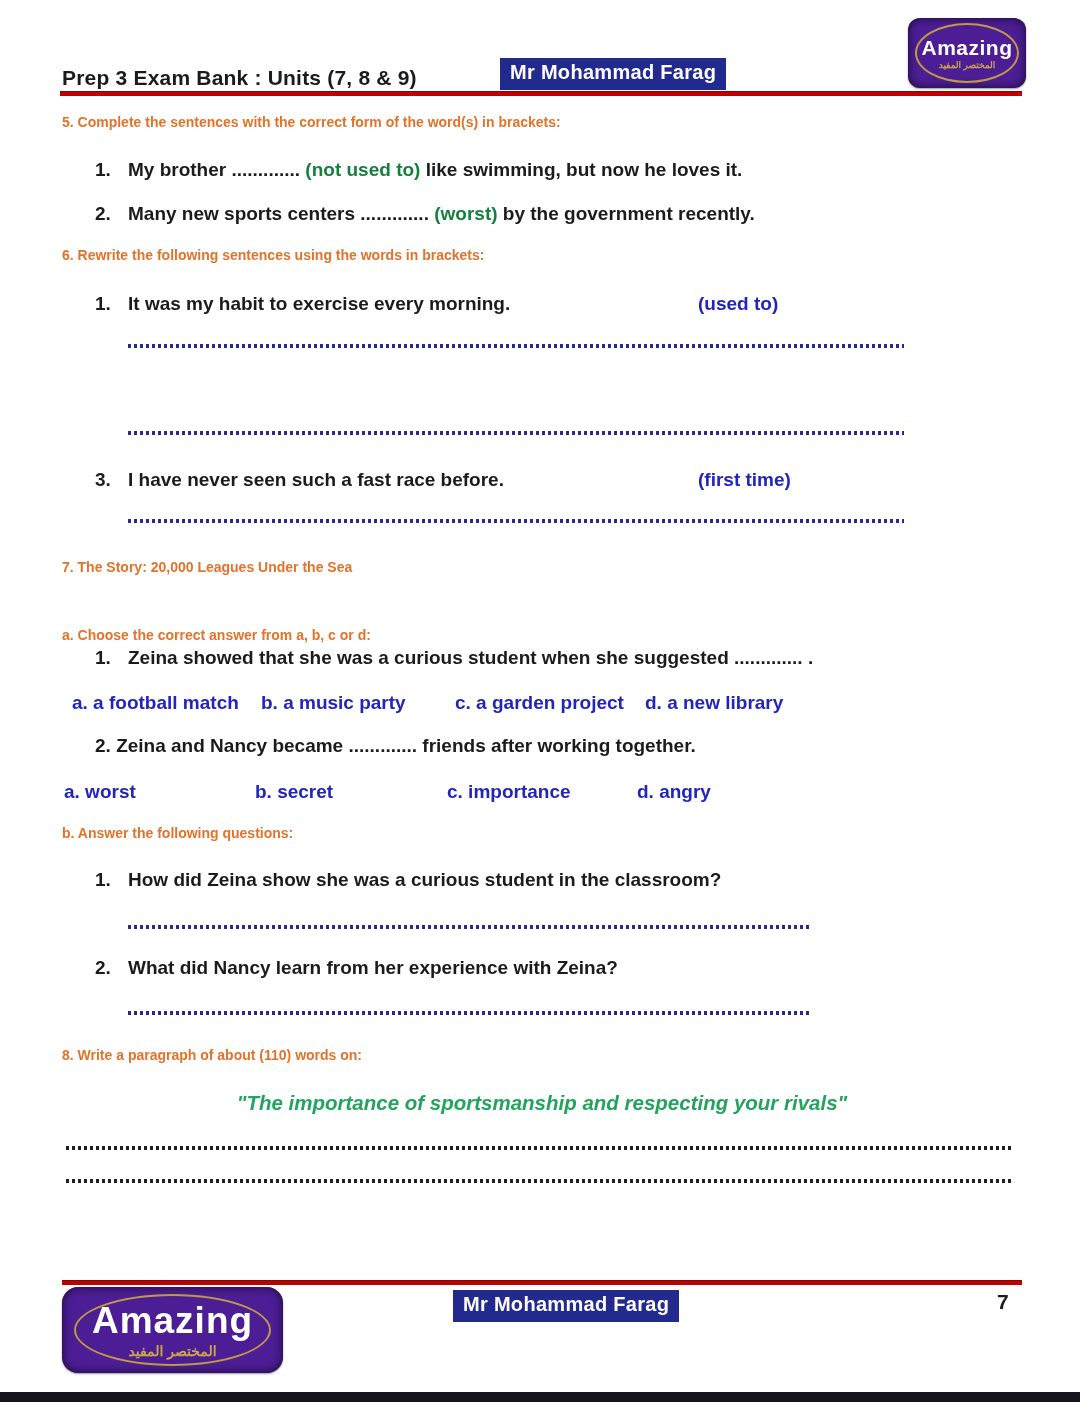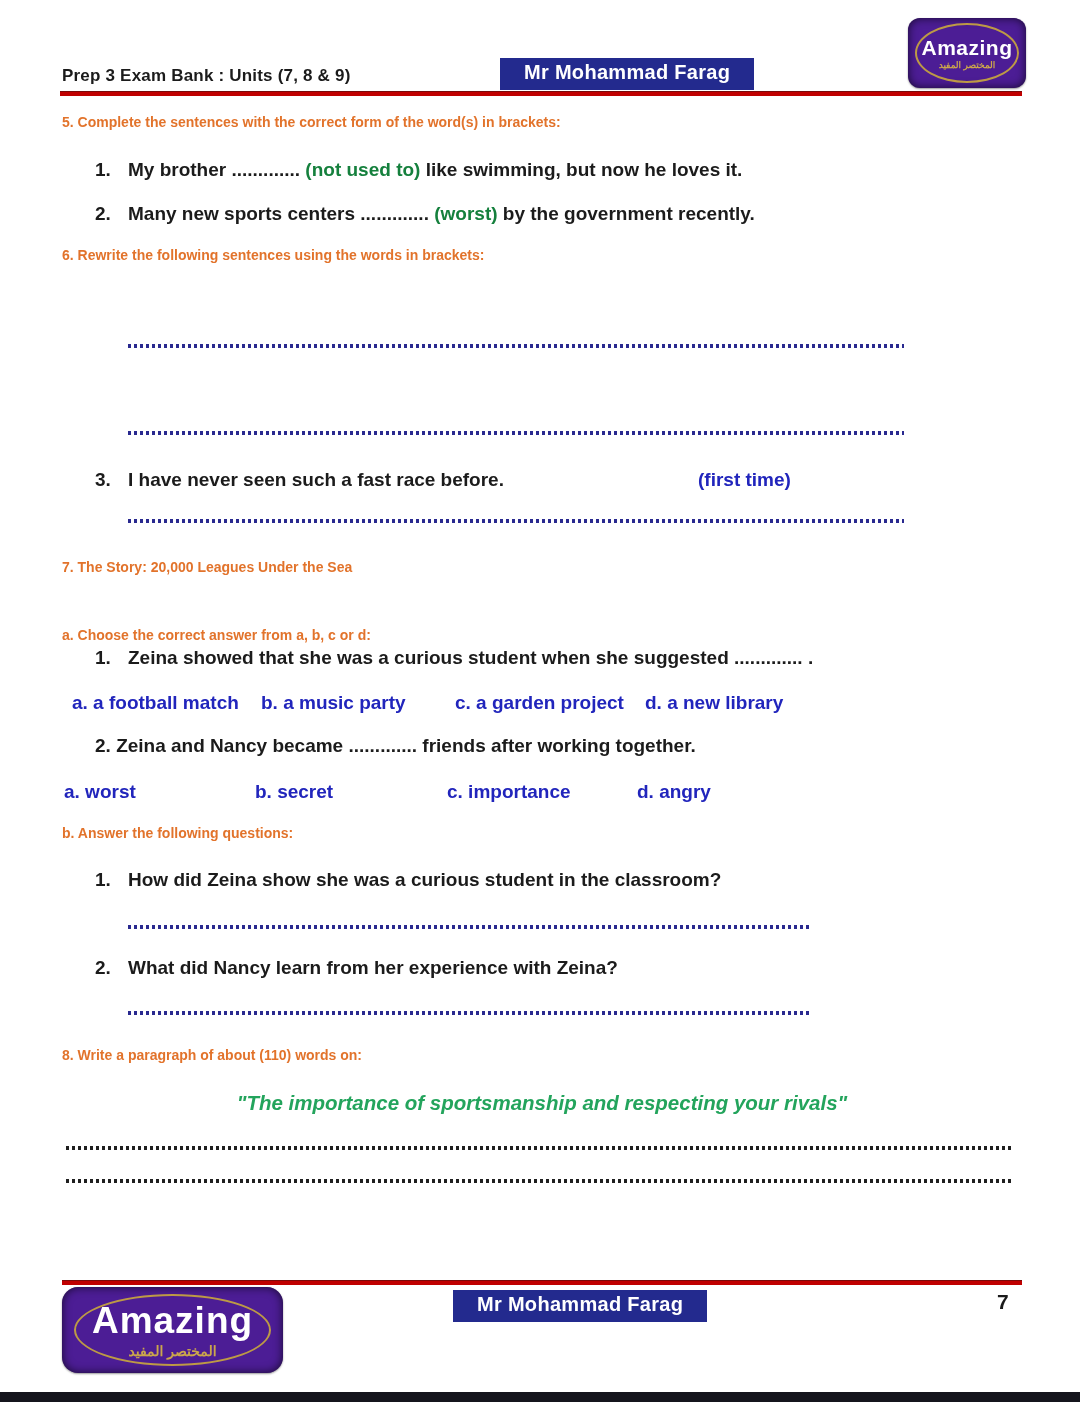--- a/index.html
+++ b/index.html
@@ -7,24 +7,24 @@
   .page {
     position: relative;
     width: 1080px; height: 1402px;
     background: #ffffff;
     font-family: "Liberation Sans", sans-serif;
     font-weight: bold;
     color: #1b1b1b;
     overflow: hidden;
   }
   .abs { position: absolute; }
-  .h-title { font-size: 17px; letter-spacing: .2px; }
+  .h-title { font-size: 21px; letter-spacing: .2px; }
   .badge {
     background: #232A8E; color: #ffffff;
-    font-size: 20px; padding: 3px 24px 6px;
+    font-size: 20px; padding: 3px 10px 6px;
     letter-spacing: .3px; white-space: nowrap;
   }
   .rule-red { height: 5px; background: #C00000; border-top: 1px solid #7d0a0a; }
   .heading { color: #E2732B; font-size: 14px; white-space: nowrap; }
   .body-t { font-size: 19px; white-space: nowrap; }
   .num { display: inline-block; width: 33px; }
   .green { color: #15803d; margin-top: 12px; }
   .blue { color: #2125BC; }
   .dots {
     height: 4px;
@@ -83,20 +83,24 @@
   <div class="abs body-t" style="left:95px; top:159px;">
     <span class="num">1.</span><span>My brother ............. </span><span class="green">(not used to)</span><span> like swimming, but now he loves it.</span>
   </div>
 
   <div class="abs body-t" style="left:95px; top:203px;">
     <span class="num">2.</span><span>Many new sports centers ............. </span><span class="green">(worst)</span><span> by the government recently.</span>
   </div>
 
   <div class="abs heading" style="left:62px; top:247px;">6. Rewrite the following sentences using the words in brackets:</div>
 
+  <div class="abs body-t" style="left:95px; top:293px; width:930px;">
+    <span class="num">1.</span><span>It was my habit to exercise every morning.</span>
+    <span class="blue abs" style="left:603px; top:0;">(used to)</span>
+  </div>
   <div class="abs dots" style="left:128px; top:344px; width:776px;"></div>
 
   <div class="abs dots" style="left:128px; top:431px; width:776px;"></div>
 
   <div class="abs body-t" style="left:95px; top:469px; width:930px;">
     <span class="num">3.</span><span>I have never seen such a fast race before.</span>
     <span class="blue abs" style="left:603px; top:0;">(first time)</span>
   </div>
   <div class="abs dots" style="left:128px; top:519px; width:776px;"></div>
 

